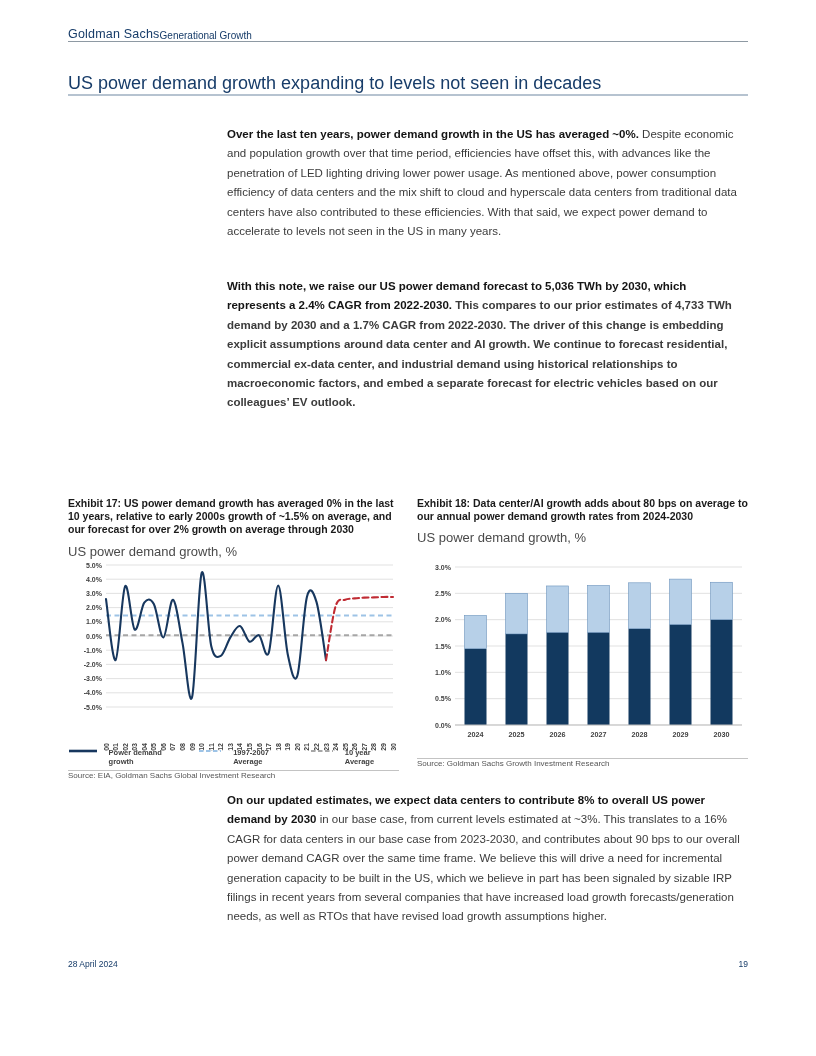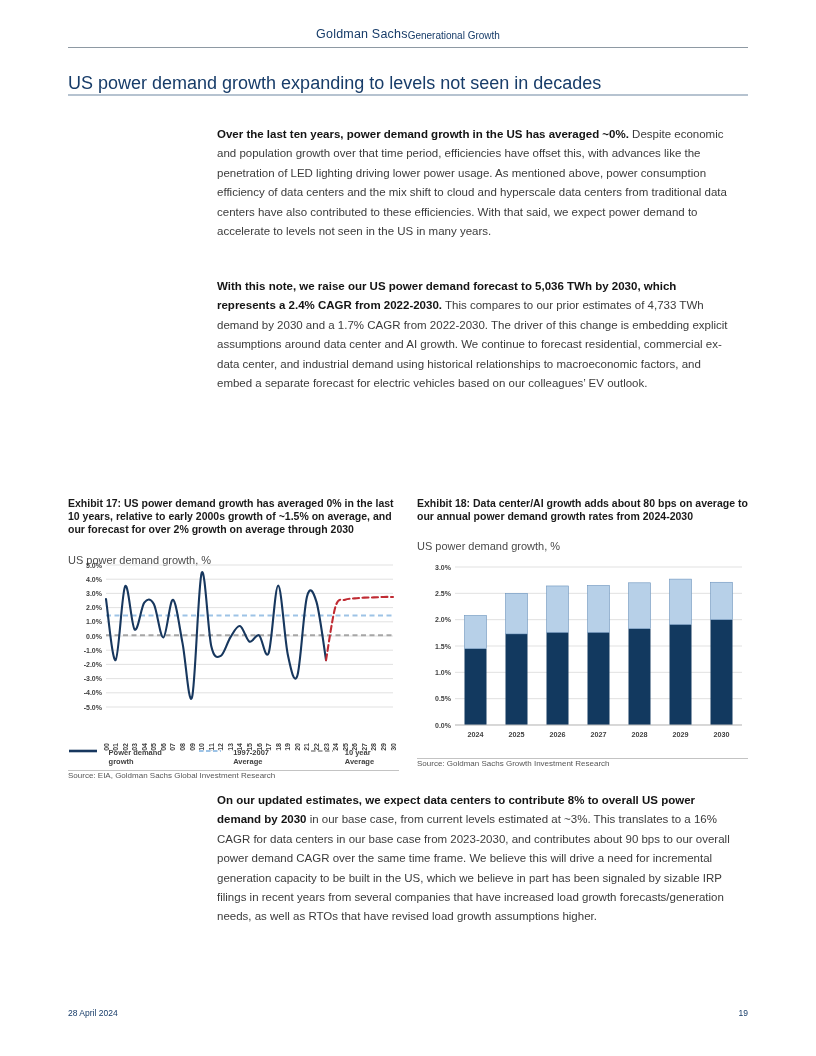--- a/index.html
+++ b/index.html
@@ -1,42 +1,42 @@
 <!DOCTYPE html>
 <html><head>
 <meta charset="utf-8">
 <style>
   html,body{margin:0;padding:0;background:#e8e8e8;}
   .page{width:816px;height:1056px;background:#ffffff;position:relative;margin:0 auto;
         font-family:"Liberation Sans",sans-serif;overflow:hidden;}
   
-  .hdr{position:absolute;left:68px;right:68px;top:27px;display:flex;justify-content:center;
-       align-items:flex-end;border-bottom:1px solid #8e99a3;padding-bottom:6px;}
+  .hdr{position:absolute;left:68px;right:68px;top:27px;display:flex;justify-content:flex-start;
+       align-items:flex-end;border-bottom:1px solid #8e99a3;}
   .brand{font-size:12.5px;color:#173C69;letter-spacing:.2px;}
   .report-name{font-size:10px;font-weight:400;color:#173C69;}
   
   .title{position:absolute;left:68px;right:68px;top:61px;font-size:18px;font-weight:400;
          color:#173C69;border-bottom:2px solid #b6c3d0;}
   
-  .bodyblock{position:absolute;left:217px;width:521px;font-size:11.5px;line-height:19.4px;color:#3b3b3b;}
+  .bodyblock{position:absolute;left:227px;width:521px;font-size:11.5px;line-height:19.4px;color:#3b3b3b;}
   .bodyblock b{color:#141414;}
-  .pb1{top:125px;} .pb2{top:277px;} .pb3{top:791px;}
+  .pb1{top:125px;} .pb2{top:277px;font-weight:bold;} .pb3{top:791px;}
   
   .exhibits{position:absolute;left:68px;top:497px;width:680px;display:flex;gap:18px;}
   .exhibit{width:331px;}
   .ex-title{font-size:10.5px;font-weight:700;color:#1a1a1a;line-height:13.2px;}
-  .ex-sub{font-size:11px;color:#4a4a4a;line-height:13px;margin-top:17px;}
+  .ex-sub{font-size:13px;color:#4a4a4a;line-height:13px;margin-top:8px;}
   .ex-head{height:58px;}
   .chart-svg{display:block;}
   .legend{display:flex;justify-content:center;align-items:center;gap:13px;
           font-size:7.5px;font-weight:700;color:#404040;height:12px;}
   .legend-item{display:flex;align-items:flex-start;gap:12px;}
   .source{border-top:1px solid #c3c3c3;margin-top:7px;padding-top:0;font-size:8px;color:#565656;}
   
-  .ftr{position:absolute;left:68px;right:68px;top:1008px;display:flex;justify-content:space-between;
+  .ftr{position:absolute;left:68px;right:68px;top:959px;display:flex;justify-content:space-between;
        font-size:8.5px;color:#173C69;}
 </style>
 </head>
 <body>
 
 <div class="page">
 
   <div class="hdr">
     <span class="brand">Goldman Sachs</span>
     <span class="report-name">Generational Growth</span>

